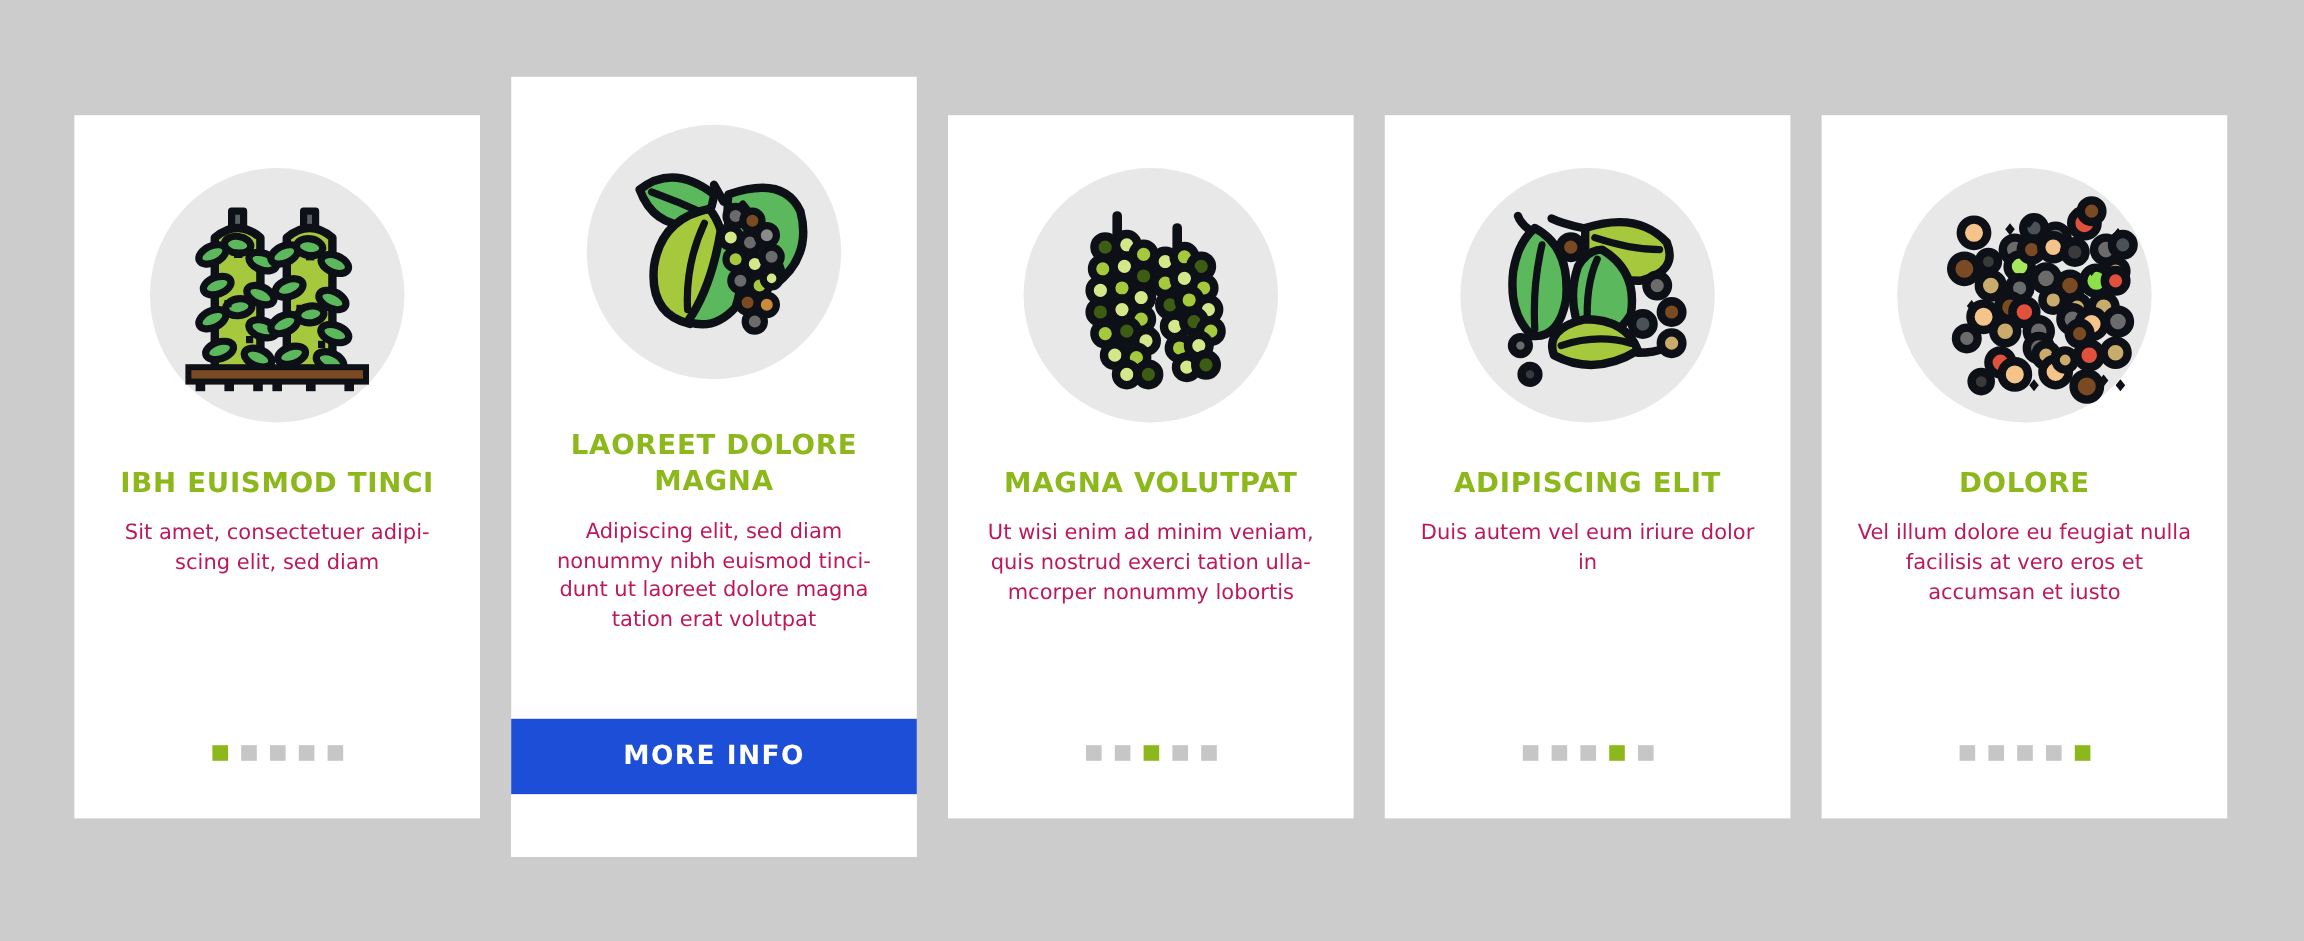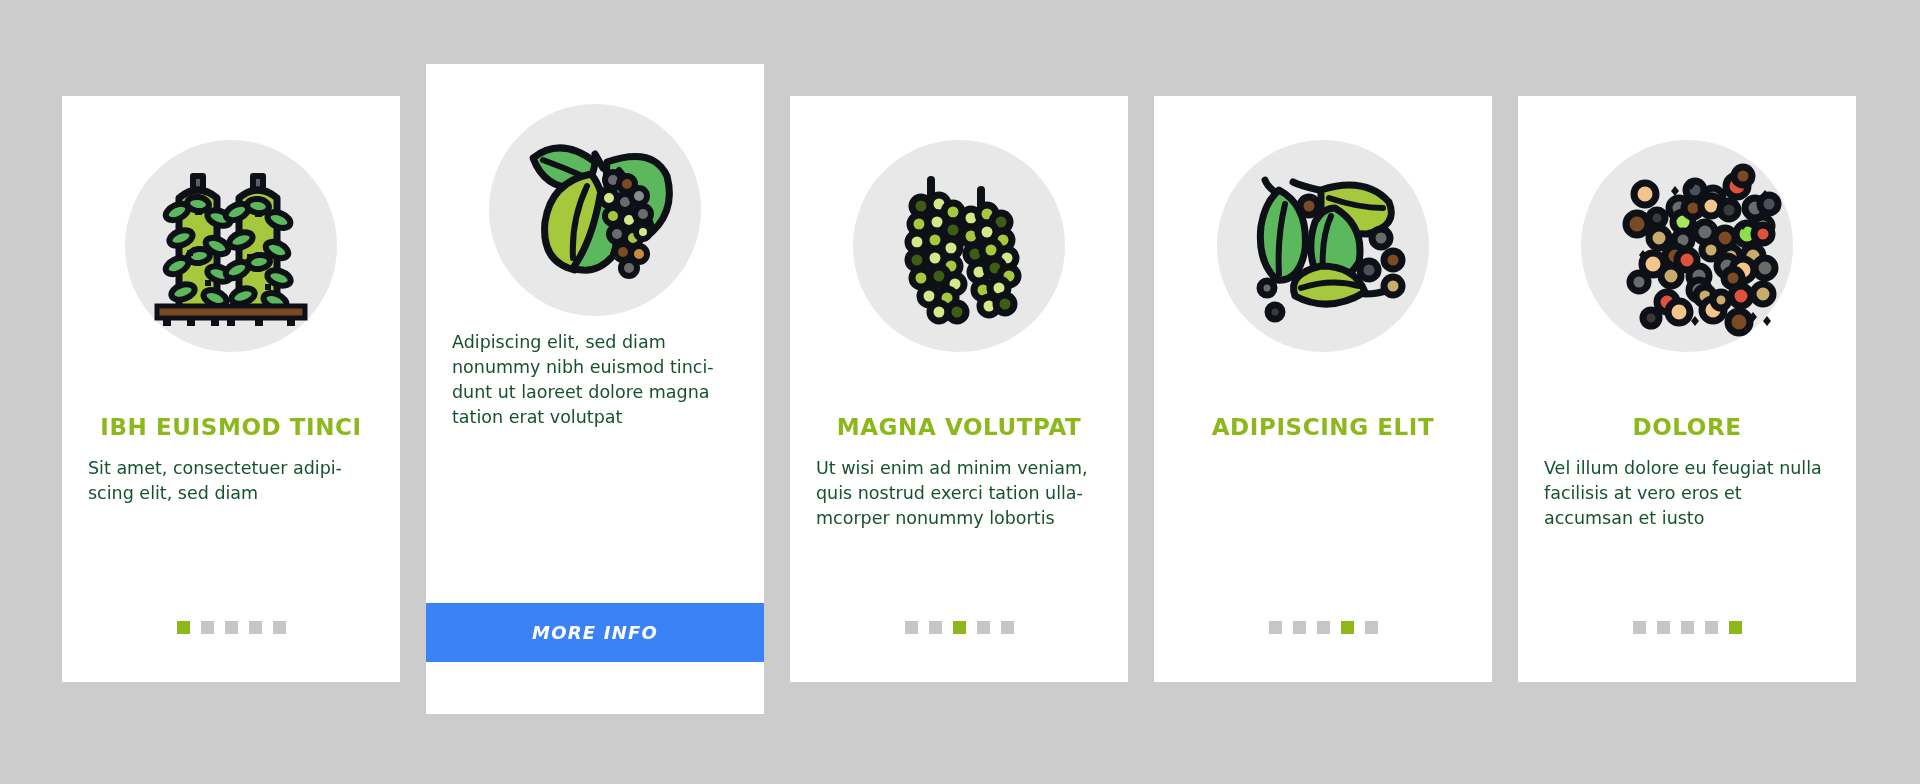--- a/index.html
+++ b/index.html
@@ -67,40 +67,41 @@
   }
 
   .icon-wrap svg {
     display: block;
     width: 200px;
     height: 200px;
     overflow: visible;
   }
 
   .card-title {
-    margin-top: 60px;
+    margin-top: 36px;
     color: #8cb81c;
     font-size: 23px;
     font-weight: bold;
     letter-spacing: 0.6px;
     text-align: center;
     line-height: 1.32;
     padding: 0 18px;
     box-sizing: border-box;
     width: 100%;
   }
   .featured .card-title {
     margin-top: 40px;
   }
 
   .card-body {
     margin-top: 14px;
-    color: #14532d;
+    color: #be185d;
     font-size: 17.5px;
     line-height: 1.42;
+    text-align: center;
     padding: 0 26px;
     box-sizing: border-box;
     width: 100%;
   }
 
   .spacer {
     flex: 1 1 auto;
   }
 
   .dots {
@@ -113,33 +114,32 @@
     width: 13px;
     height: 13px;
     background: #c6c6c6;
   }
   .dot.active {
     background: #8cb81c;
   }
 
   .cta {
     width: 100%;
-    background: #3b82f6;
+    background: #1d4ed8;
     color: #ffffff;
-    font-size: 18px;
+    font-size: 22px;
     font-weight: bold;
     letter-spacing: 1.2px;
     text-align: center;
     padding: 19px 0 19px 0;
     box-sizing: border-box;
     border: none;
     font-family: inherit;
     cursor: pointer;
     margin-top: 10px;
-    font-style: italic;
   }
   .cta-tail {
     width: 100%;
     height: 52px;
     background: #ffffff;
     flex: 0 0 auto;
   }
 </style>
 </head>
 <body>
@@ -249,20 +249,21 @@
             <circle cx="148" cy="104" r="8" fill="#6b6b6b"></circle>
             <circle cx="122" cy="124" r="8" fill="#6b6b6b"></circle>
             <circle cx="138" cy="128" r="8" fill="#a6c83c"></circle>
             <circle cx="128" cy="142" r="8" fill="#7a4a22"></circle>
             <circle cx="144" cy="144" r="8" fill="#c98a3c"></circle>
             <circle cx="134" cy="158" r="8" fill="#6b6b6b"></circle>
             <circle cx="148" cy="122" r="7" fill="#d4e88a"></circle>
           </g>
         </svg>
       </div>
+      <div class="card-title">LAOREET DOLORE MAGNA</div>
       <div class="card-body">Adipiscing elit, sed diam nonummy nibh euismod tinci-dunt ut laoreet dolore magna tation erat volutpat</div>
       <div class="spacer"></div>
       <button class="cta">MORE INFO</button>
       <div class="cta-tail"></div>
     </div>
   </div>
 
   <div class="card standard" style="left:790px;">
     <div class="card-inner">
       <div class="icon-wrap">
@@ -349,20 +350,21 @@
             <circle cx="158" cy="92" r="9" fill="#6b6b6b"></circle>
             <circle cx="170" cy="114" r="9" fill="#7a4a22"></circle>
             <circle cx="146" cy="124" r="9" fill="#4a5158"></circle>
             <circle cx="170" cy="140" r="9" fill="#c9ac6b"></circle>
             <circle cx="44" cy="142" r="7" fill="#6b6b6b"></circle>
             <circle cx="52" cy="166" r="7" fill="#3a3a3a"></circle>
           </g>
         </svg>
       </div>
       <div class="card-title">ADIPISCING ELIT</div>
+      <div class="card-body">Duis autem vel eum iriure dolor in</div>
       <div class="spacer"></div>
       <div class="dots">
         <span class="dot"></span>
         <span class="dot"></span>
         <span class="dot"></span>
         <span class="dot active"></span>
         <span class="dot"></span>
       </div>
     </div>
   </div>

